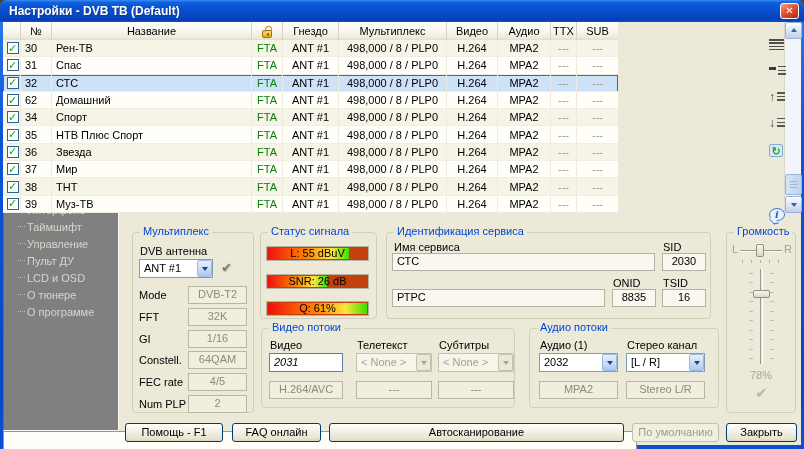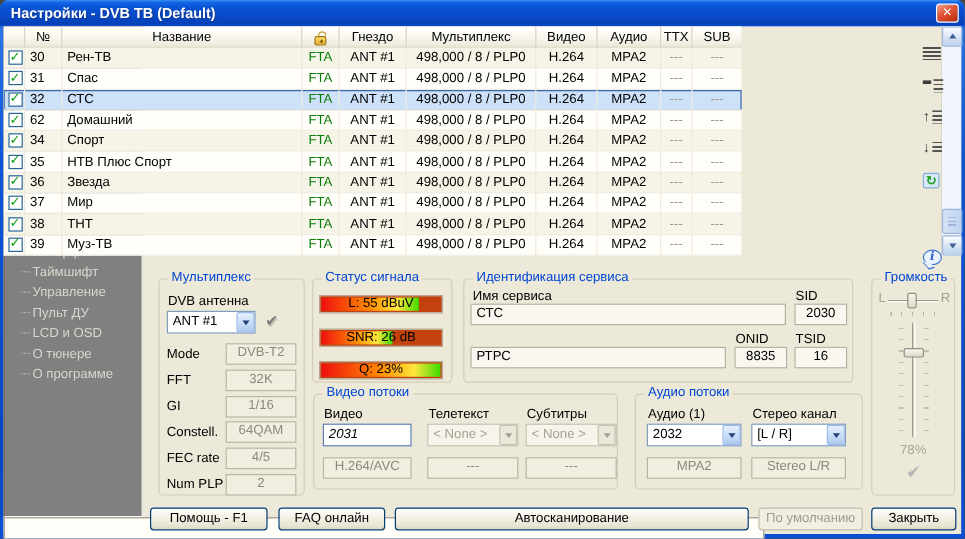--- a/index.html
+++ b/index.html
@@ -500,21 +500,21 @@
       <div class="sbar">
           <div class="sfill" style="width: calc(82% - 2px);"></div>
           <div class="slabel">L: 55 dBuV</div>
         </div>
           <div class="sbar">
           <div class="sfill" style="width: calc(60% - 2px);"></div>
           <div class="slabel">SNR: 26 dB</div>
         </div>
           <div class="sbar">
           <div class="sfill" style="width: calc(100% - 2px);"></div>
-          <div class="slabel">Q: 23%</div>
+          <div class="slabel">Q: 61%</div>
         </div>
         </div>
     </div>
 
     <div class="gbox" style="left:383px; top:210px; width:325px; height:87px;">
       <div class="gtitle">Идентификация сервиса</div>
       <div class="lab" style="left:7px; top:8px;">Имя сервиса</div>
       <div class="lab" style="left:276px; top:8px;">SID</div>
       <div class="fieldw" style="left:5px; top:20px; width:263px;">СТС</div>
       <div class="fieldw center" style="left:275px; top:20px; width:44px;">2030</div>

